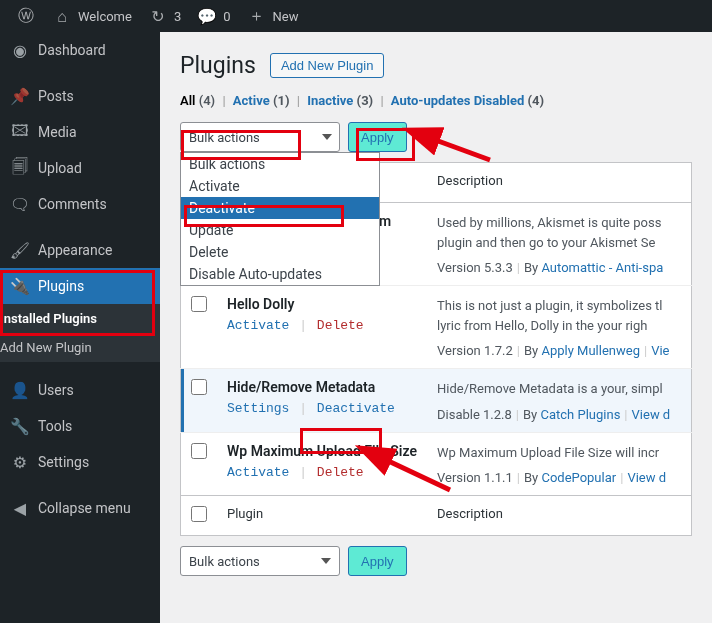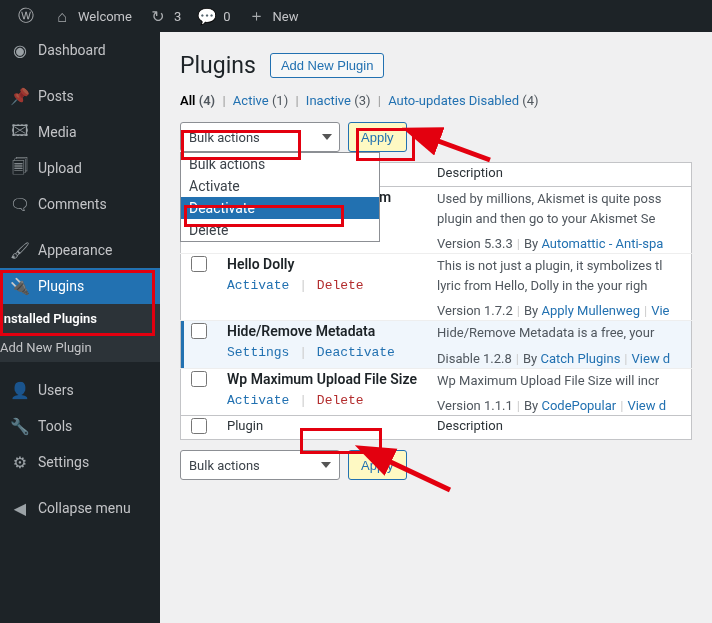--- a/index.html
+++ b/index.html
@@ -22,37 +22,37 @@
 .sidebar .ico { width: 20px; height: 20px; display: inline-flex; align-items: center; justify-content: center; font-size: 16px; color: rgba(240,246,252,.6); }
 .sidebar .menu-item.current .ico { color: #fff; }
 
 
 .main { position: absolute; left: 160px; top: 32px; right: 0; bottom: 0; padding: 10px 20px 20px 20px; background: #f0f0f1; overflow: hidden; }
 .heading { display: flex; align-items: center; gap: 14px; margin: 10px 0 14px 0; }
 .heading h1 { font-size: 23px; font-weight: 400; color: #1d2327; }
 .btn { border: 1px solid #2271b1; background: #f6f7f7; color: #2271b1; padding: 4px 10px; border-radius: 3px; cursor: pointer; font-size: 13px; }
 
 .subsub { font-size: 13px; margin-bottom: 14px; }
-.subsub a { color: #2271b1; text-decoration: none; cursor: pointer; }
+.subsub a { color: #2271b1; text-decoration: none; cursor: pointer; font-weight: bold; }
 .subsub .sep { color: #999; padding: 0 4px; }
 .subsub .current { color: #000; font-weight: 600; }
 .subsub .count { color: #50575e; }
 
 .bulk { display: flex; gap: 8px; margin-bottom: 10px; position: relative; }
 .select-wrap { position: relative; }
 .select { border: 1px solid #8c8f94; background: #fff; padding: 4px 24px 4px 8px; border-radius: 3px; font-size: 13px; width: 160px; height: 30px; cursor: pointer; display: flex; align-items: center; }
 .select .chev { position: absolute; right: 8px; top: 50%; margin-top: -3px; width: 0; height: 0; border-left: 5px solid transparent; border-right: 5px solid transparent; border-top: 6px solid #555; }
 .dropdown { position: absolute; left: 0; top: 30px; width: 200px; background: #fff; border: 1px solid #8c8f94; z-index: 10; }
 .dropdown .opt { padding: 3px 8px; font-size: 14px; cursor: pointer; }
 .dropdown .opt.sel { background: #2271b1; color: #fff; }
 
-.apply-btn { border: 1px solid #2271b1; background: #fef9c3; color: #2271b1; padding: 0 12px; border-radius: 3px; cursor: pointer; font-size: 13px; height: 30px; }
+.apply-btn { border: 1px solid #2271b1; background: #5eead4; color: #2271b1; padding: 0 12px; border-radius: 3px; cursor: pointer; font-size: 13px; height: 30px; }
 
 table.plugins { width: 100%; border-collapse: collapse; background: #fff; border: 1px solid #c3c4c7; }
-table.plugins th, table.plugins td { text-align: left; padding: 2px 10px; vertical-align: top; font-size: 13px; }
+table.plugins th, table.plugins td { text-align: left; padding: 10px 10px; vertical-align: top; font-size: 13px; }
 table.plugins thead th { font-weight: 400; color: #2c3338; border-bottom: 1px solid #c3c4c7; }
 table.plugins tfoot th { font-weight: 400; color: #2c3338; border-top: 1px solid #c3c4c7; }
 table.plugins .check-col { width: 30px; }
 table.plugins .name-col { width: 210px; }
 table.plugins tbody tr { border-bottom: 1px solid #eee; }
 table.plugins tbody tr.active { background: #f0f6fc; box-shadow: inset 3px 0 0 #2271b1; }
 .plugin-title { font-weight: 600; color: #1d2327; font-size: 14px; }
 .row-actions { margin-top: 6px; font-size: 13px; font-family: Liberation Mono, monospace; }
 .row-actions a { color: #2271b1; text-decoration: none; cursor: pointer; }
 .row-actions .del { color: #b32d2e; }
@@ -171,21 +171,23 @@
   <div class="bulk">
     <div class="select-wrap">
       <div class="select">
         <span>Bulk actions</span>
         <span class="chev"></span>
       </div>
       <div class="dropdown">
         <div class="opt">Bulk actions</div>
         <div class="opt">Activate</div>
         <div class="opt sel">Deactivate</div>
+        <div class="opt">Update</div>
         <div class="opt">Delete</div>
+        <div class="opt">Disable Auto-updates</div>
       </div>
     </div>
     <button class="apply-btn">Apply</button>
   </div>
 
   <table class="plugins">
     <thead>
       <tr>
         <th class="check-col"><input type="checkbox" class="cb" style=""></th>
         <th class="name-col">Plugin</th>
@@ -215,21 +217,21 @@
             <div class="meta"><span>Version 1.7.2</span><span class="sep">|</span><span>By </span><a>Apply Mullenweg</a><span class="sep">|</span><a>Vie</a></div>
           </td>
         </tr>
         <tr class="active">
           <td class="check-col"><input type="checkbox" class="cb" style=""></td>
           <td class="name-col">
             <div class="plugin-title">Hide/Remove Metadata</div>
             <div class="row-actions"><a>Settings</a><span class="sep"> | </span><a>Deactivate</a></div>
           </td>
           <td>
-            <div class="desc">Hide/Remove Metadata is a free, your</div>
+            <div class="desc">Hide/Remove Metadata is a your, simpl</div>
             <div class="meta"><span>Disable 1.2.8</span><span class="sep">|</span><span>By </span><a>Catch Plugins</a><span class="sep">|</span><a>View d</a></div>
           </td>
         </tr>
         <tr>
           <td class="check-col"><input type="checkbox" class="cb" style=""></td>
           <td class="name-col">
             <div class="plugin-title">Wp Maximum Upload File Size</div>
             <div class="row-actions"><a>Activate</a><span class="sep"> | </span><a class="del">Delete</a></div>
           </td>
           <td>

